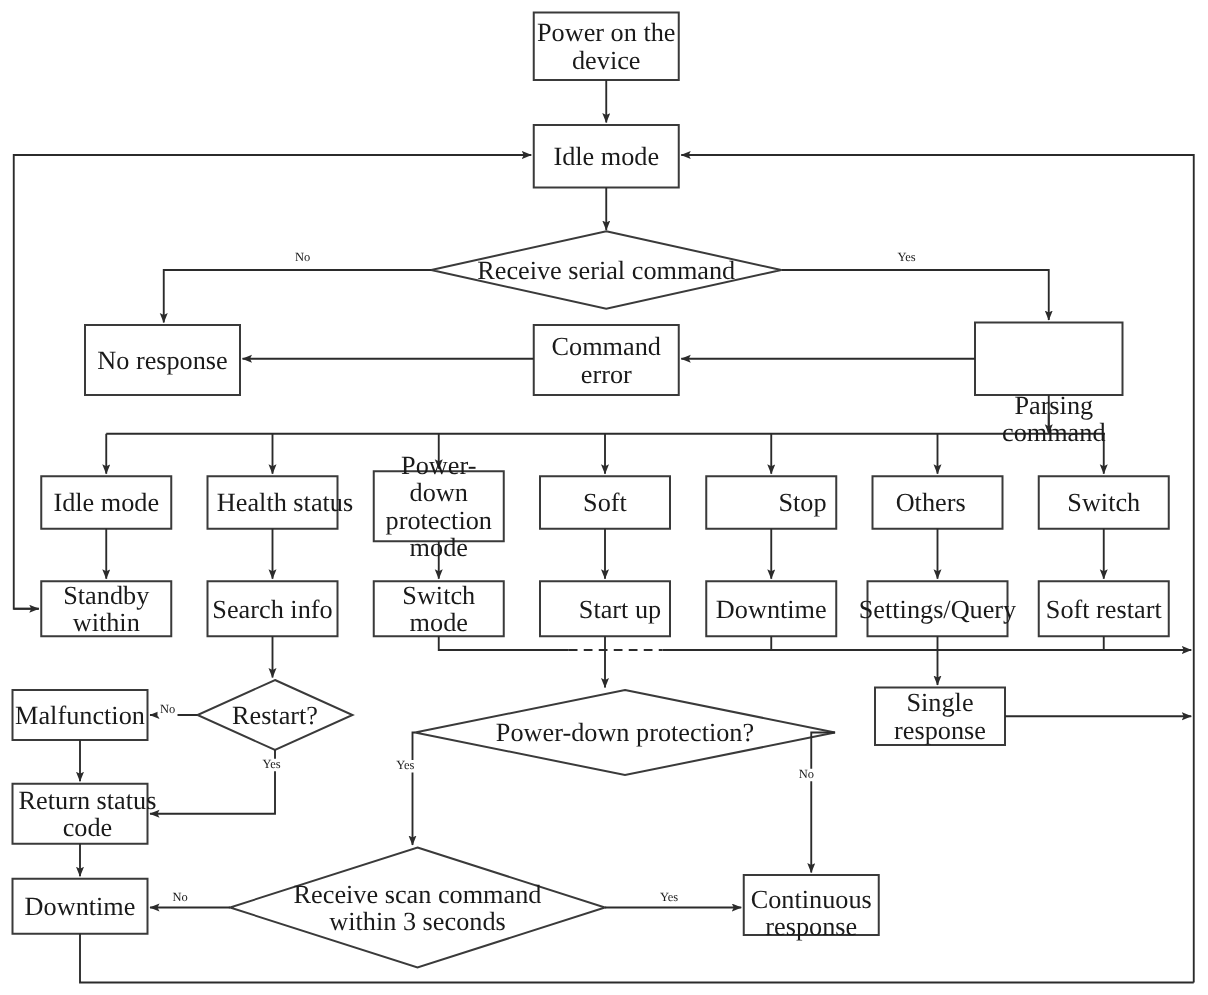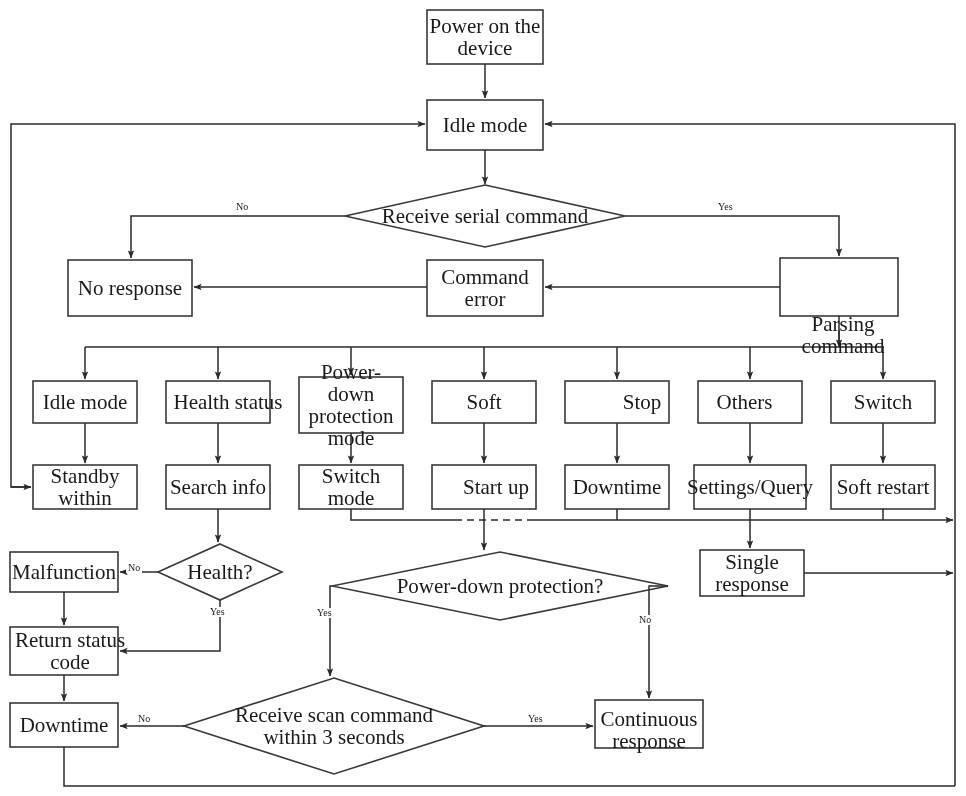--- a/index.html
+++ b/index.html
@@ -168,21 +168,21 @@
       <div class="nodeText boxText" style="left: 831px; top: 381px; width: 104px; height: 42px;">Switch</div>
       <div class="nodeText boxText" style="left: 33px; top: 465px; width: 104px; height: 44px;">Standby
 within</div>
       <div class="nodeText boxText" style="left: 166px; top: 465px; width: 104px; height: 44px;">Search info</div>
       <div class="nodeText boxText" style="left: 299px; top: 465px; width: 104px; height: 44px;">Switch mode</div>
       <div class="nodeText boxText" style="left: 432px; top: 465px; width: 104px; height: 44px; margin-left: 12px;">Start up</div>
       <div class="nodeText boxText" style="left: 565px; top: 465px; width: 104px; height: 44px;">Downtime</div>
       <div class="nodeText boxText" style="left: 694px; top: 465px; width: 112px; height: 44px;">Settings/Query</div>
       <div class="nodeText boxText" style="left: 831px; top: 465px; width: 104px; height: 44px;">Soft restart</div>
       <div class="nodeText boxText" style="left: 10px; top: 552px; width: 108px; height: 40px;">Malfunction</div>
-      <div class="nodeText diaText" style="left: 158px; top: 544px; width: 124px; height: 56px;">Health?</div>
+      <div class="nodeText diaText" style="left: 158px; top: 544px; width: 124px; height: 56px;">Restart?</div>
       <div class="nodeText boxText" style="left: 700px; top: 550px; width: 104px; height: 46px;">Single
 response</div>
       <div class="nodeText diaText" style="left: 332px; top: 552px; width: 336px; height: 68px;">Power-down protection?</div>
       <div class="nodeText boxText" style="left: 10px; top: 627px; width: 120px; height: 48px;">Return status
 code</div>
       <div class="nodeText boxText" style="left: 10px; top: 703px; width: 108px; height: 44px;">Downtime</div>
       <div class="nodeText diaText" style="left: 184px; top: 678px; width: 300px; height: 96px;">Receive scan command
 within 3 seconds</div>
       <div class="nodeText boxText" style="left: 595px; top: 700px; width: 108px; height: 60px;">Continuous
 response</div>

